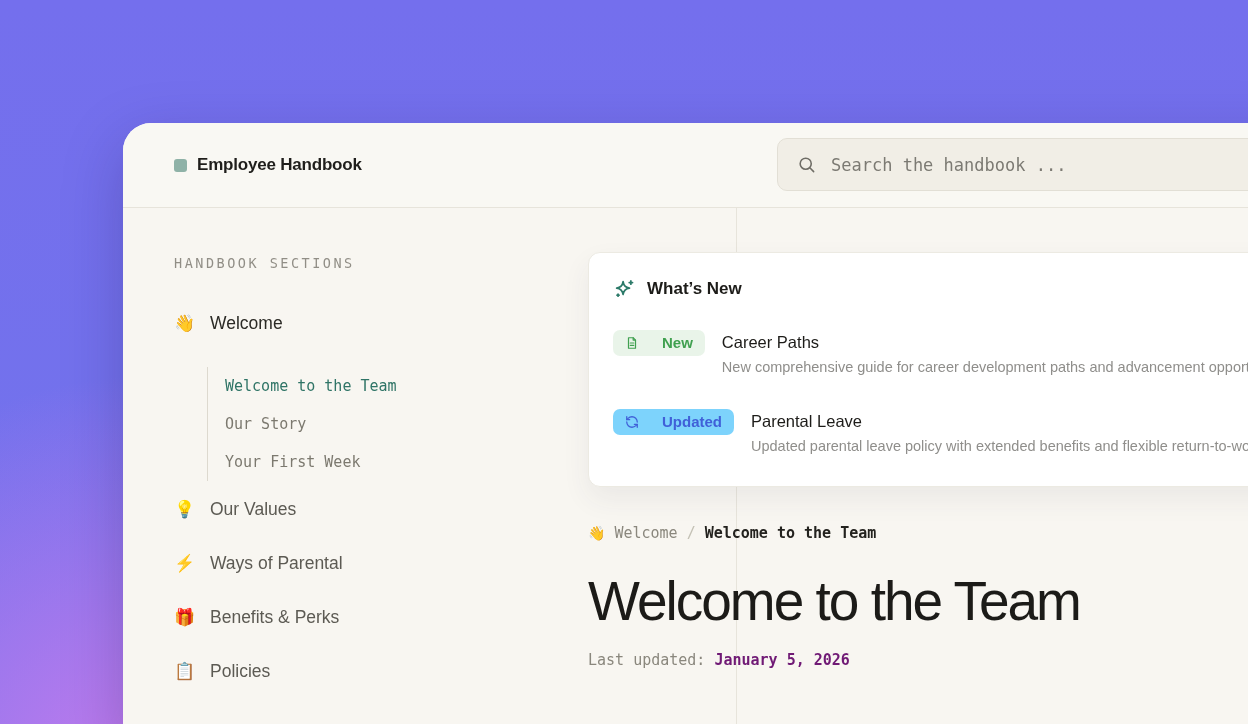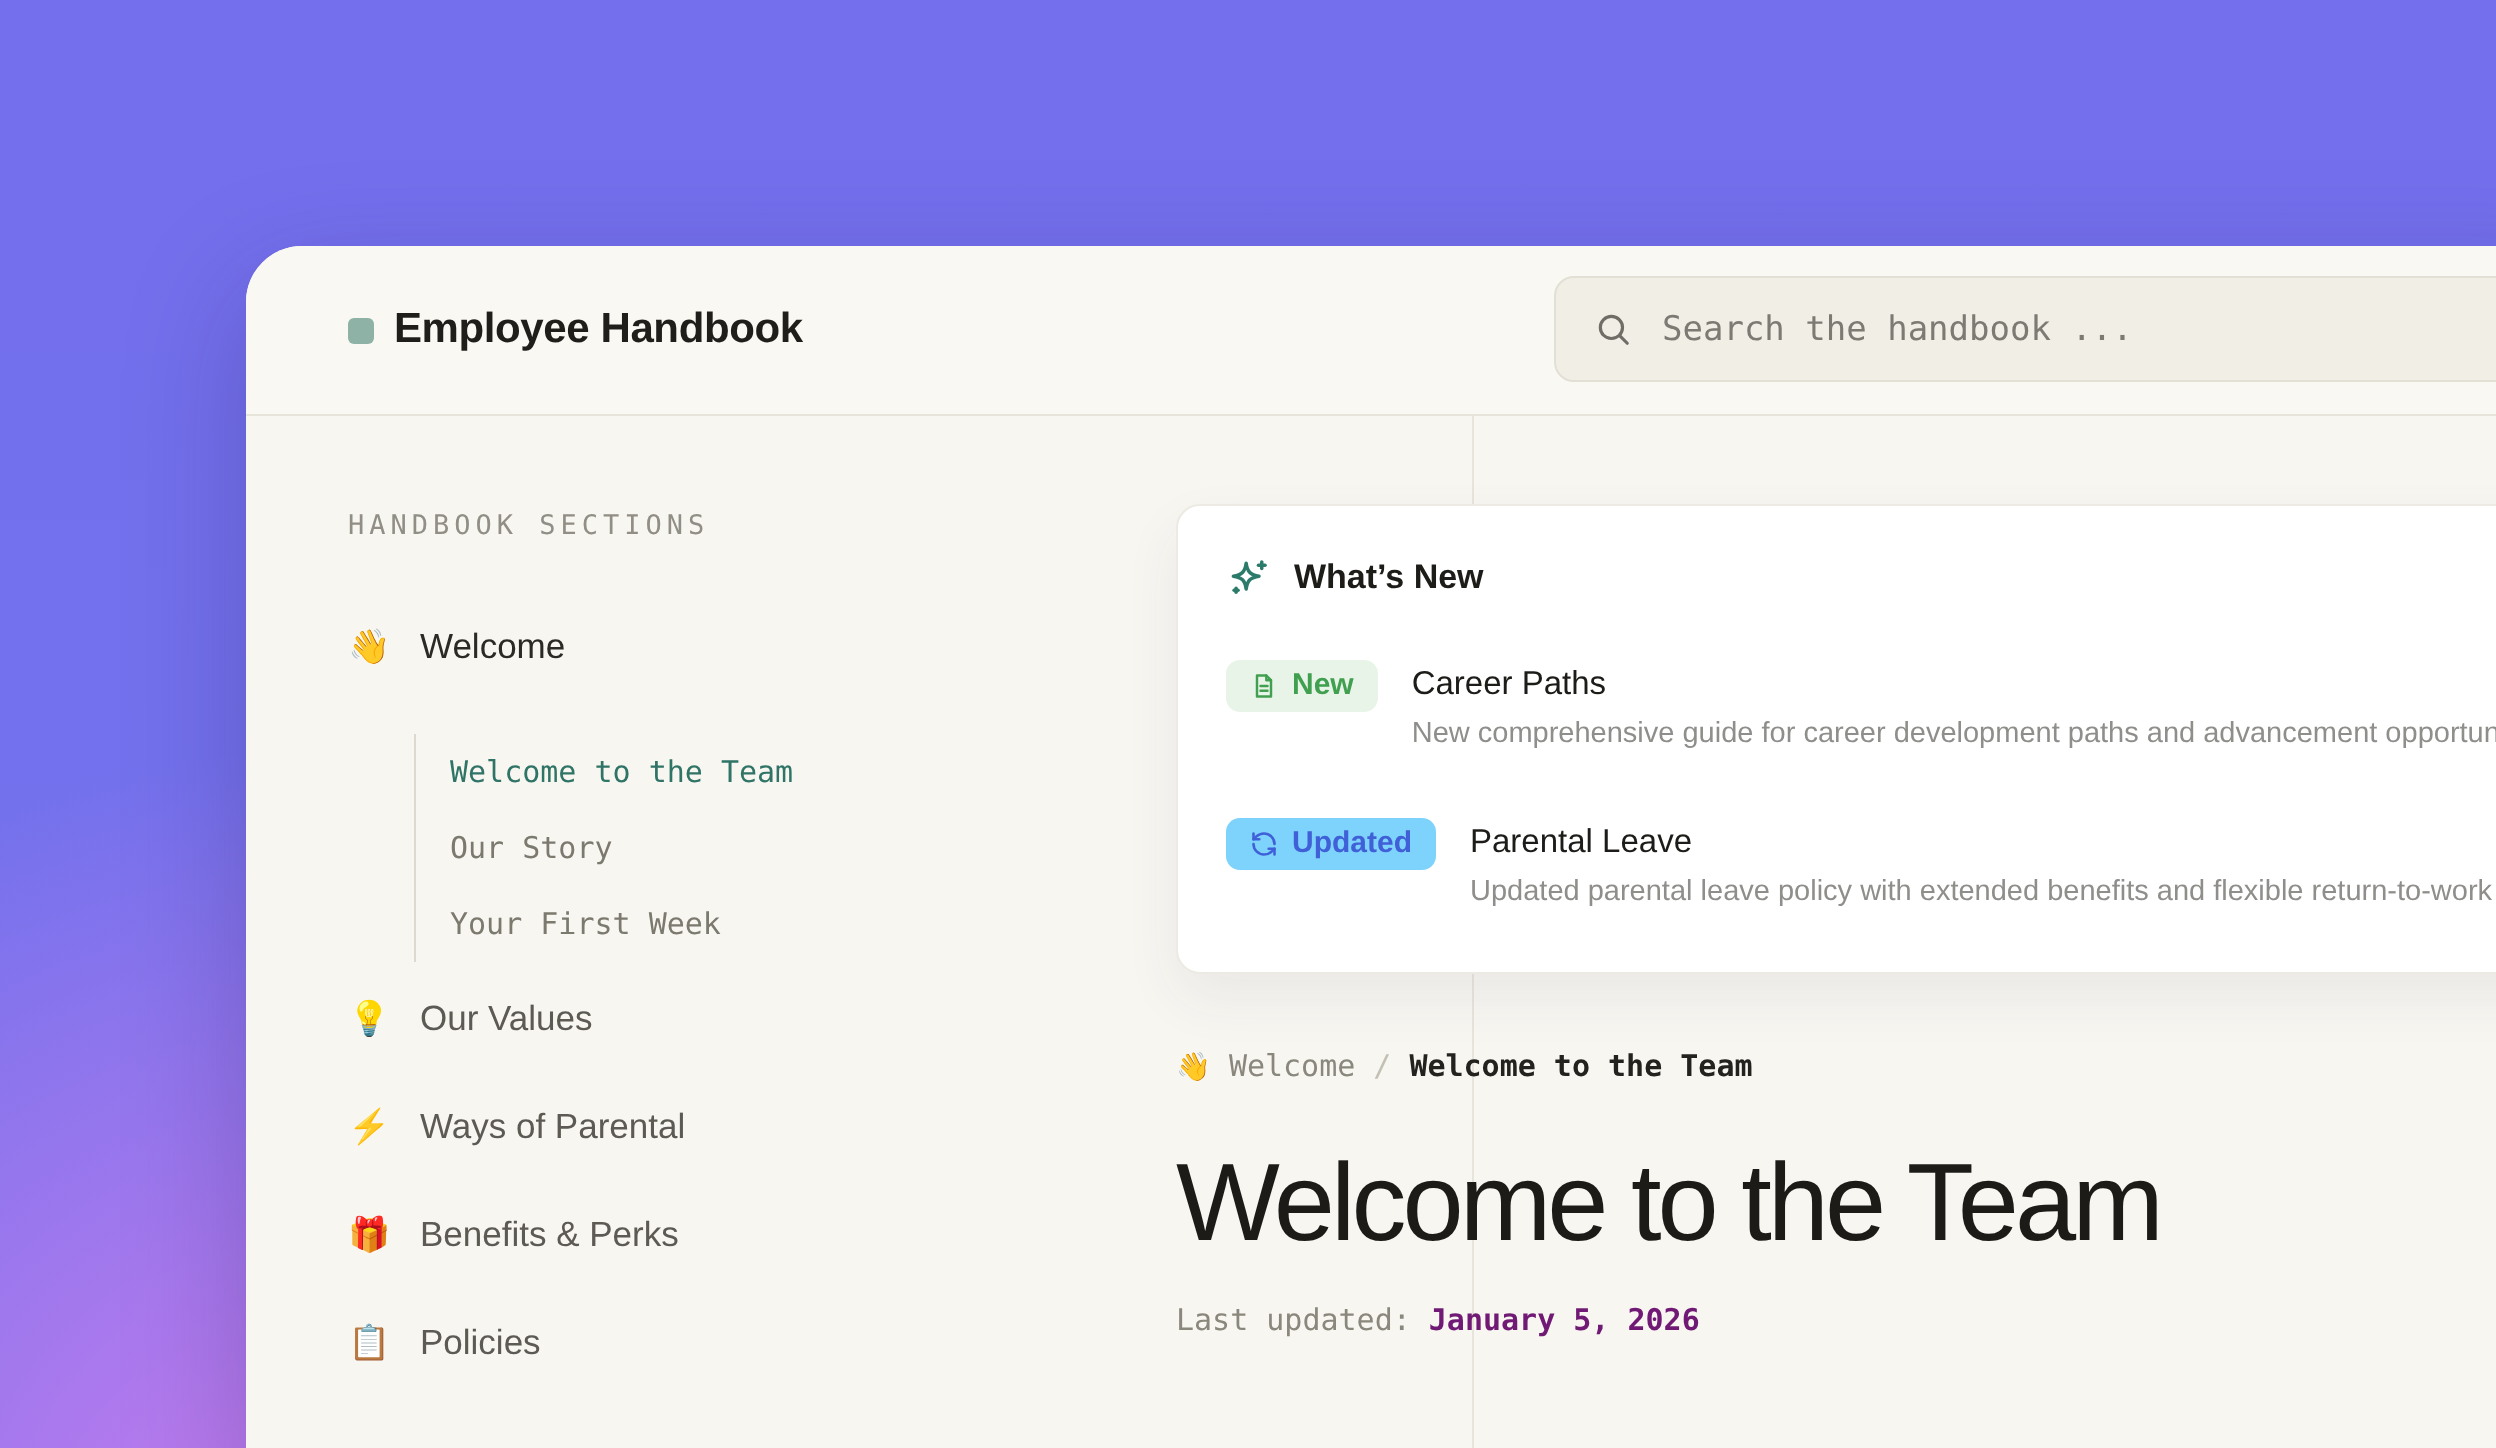--- a/index.html
+++ b/index.html
@@ -12,21 +12,21 @@
   }
   .window{
     position:absolute;left:123px;top:123px;width:1180px;height:620px;
     background:#f8f6f1;border-radius:28px 0 0 0;overflow:hidden;
     box-shadow:0 20px 60px rgba(30,20,80,.25);
   }
   
   .header{position:relative;height:84px;border-bottom:1px solid #e7e4db;
     display:flex;align-items:center;padding-left:51px;background:#f9f8f3;}
   .logo{width:13px;height:13px;border-radius:3px;background:#8fb2a7;margin-right:10px;flex:0 0 auto;}
-  .app-title{font-size:21px;font-weight:700;color:#1f1e1b;letter-spacing:-.2px;}
+  .app-title{font-size:17px;font-weight:700;color:#1f1e1b;letter-spacing:-.2px;}
   .search{position:absolute;left:654px;top:15px;width:560px;height:53px;box-sizing:border-box;
     background:#f1eee6;border:1px solid #e2dfd5;border-radius:10px;
     display:flex;align-items:center;gap:13px;padding-left:19px;}
   .search svg{flex:0 0 auto;stroke:#6f6d66;}
   .search input{border:none;outline:none;background:transparent;width:380px;
     font-family:"DejaVu Sans Mono",monospace;font-size:17px;color:#55534d;}
   .search input::placeholder{color:#7c7a73;opacity:1;}
   
   .sidebar{position:absolute;top:85px;left:0;bottom:0;width:614px;box-sizing:border-box;
     border-right:1px solid #e7e4db;padding:47px 0 0 51px;}
@@ -43,21 +43,21 @@
   .sub-item.active{color:#2f7466;}
   
   .main{position:absolute;top:85px;left:465px;width:745px;}
   .card{margin-top:44px;background:#ffffff;border:1px solid #eceae2;border-radius:12px;
     padding:25px 24px 32px;box-sizing:border-box;box-shadow:0 12px 28px rgba(60,60,90,.07);}
   .card-title-row{display:flex;align-items:center;gap:12px;margin-bottom:30px;}
   .card-title{font-size:17px;font-weight:700;color:#1d1c19;}
   .sparkles{color:#2c7a69;display:flex;}
   .news-row{display:flex;align-items:flex-start;gap:17px;}
   .news-row + .news-row{margin-top:34px;}
-  .badge{display:inline-flex;align-items:center;gap:7px;padding:4px 12px 5px;
+  .badge{display:inline-flex;align-items:center;gap:23px;padding:4px 12px 5px;
     border-radius:7px;font-size:15px;font-weight:700;white-space:nowrap;flex:0 0 auto;}
   .badge.new{background:#e9f4e9;color:#40a050;}
   .badge.updated{background:#7dd3fc;color:#4060d8;}
   .news-title{font-size:16.5px;font-weight:500;color:#1d1c19;padding-top:3px;white-space:nowrap;}
   .news-desc{font-size:14.5px;color:#8f8e8b;margin-top:7px;white-space:nowrap;}
   .breadcrumb{margin-top:37px;display:flex;align-items:center;gap:9px;
     font-family:"DejaVu Sans Mono",monospace;font-size:15px;}
   .crumb-emoji{font-size:14px;}
   .crumb-section{color:#8a877d;cursor:pointer;}
   .crumb-sep{color:#c3c0b4;}

